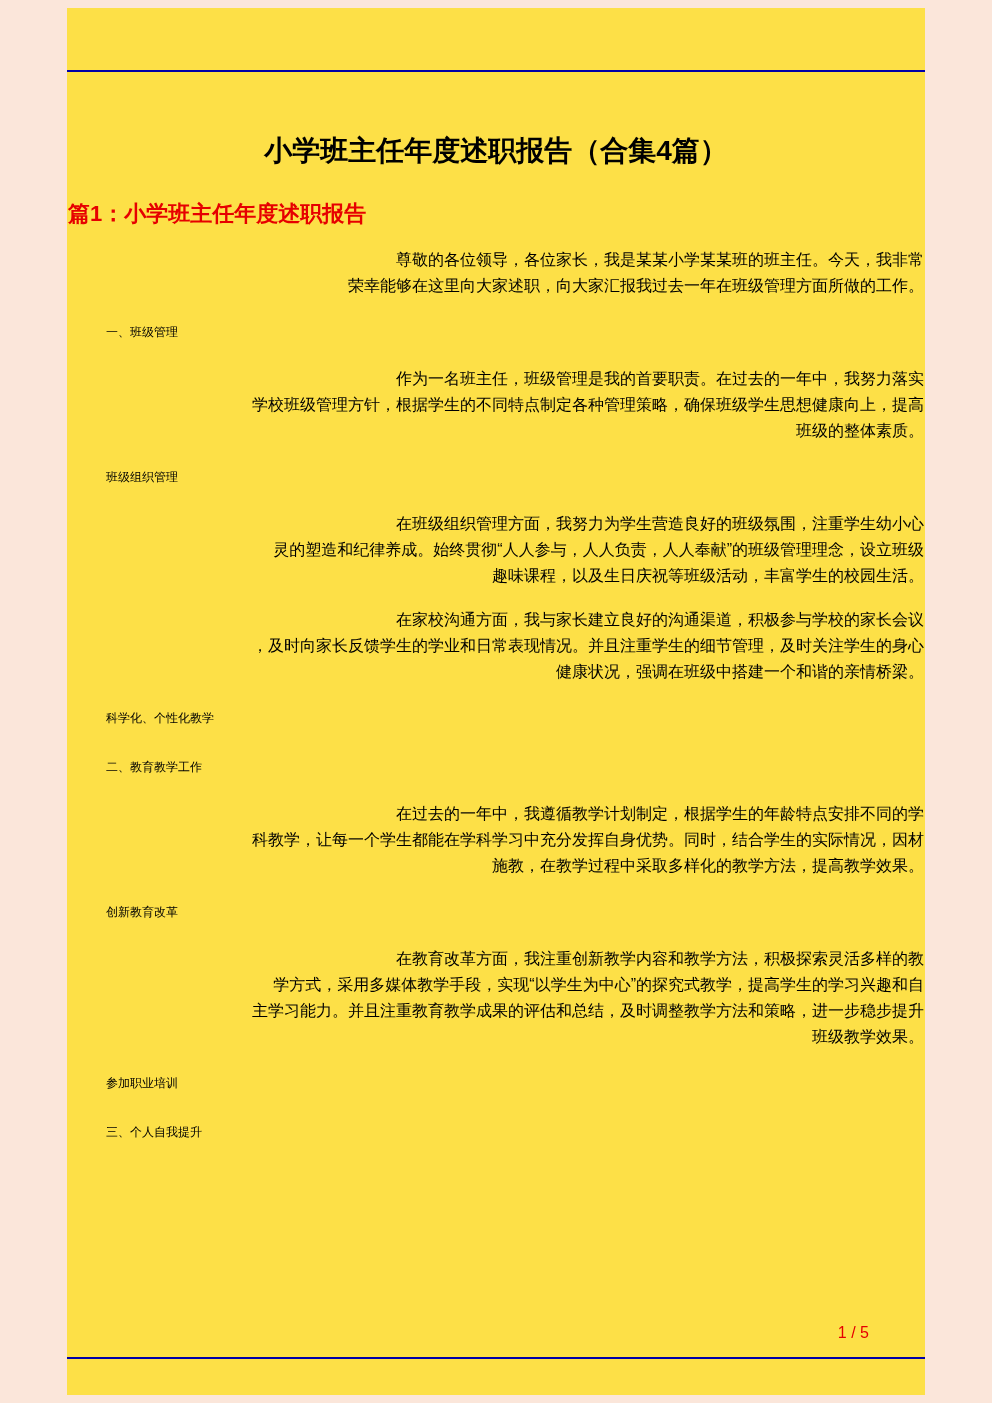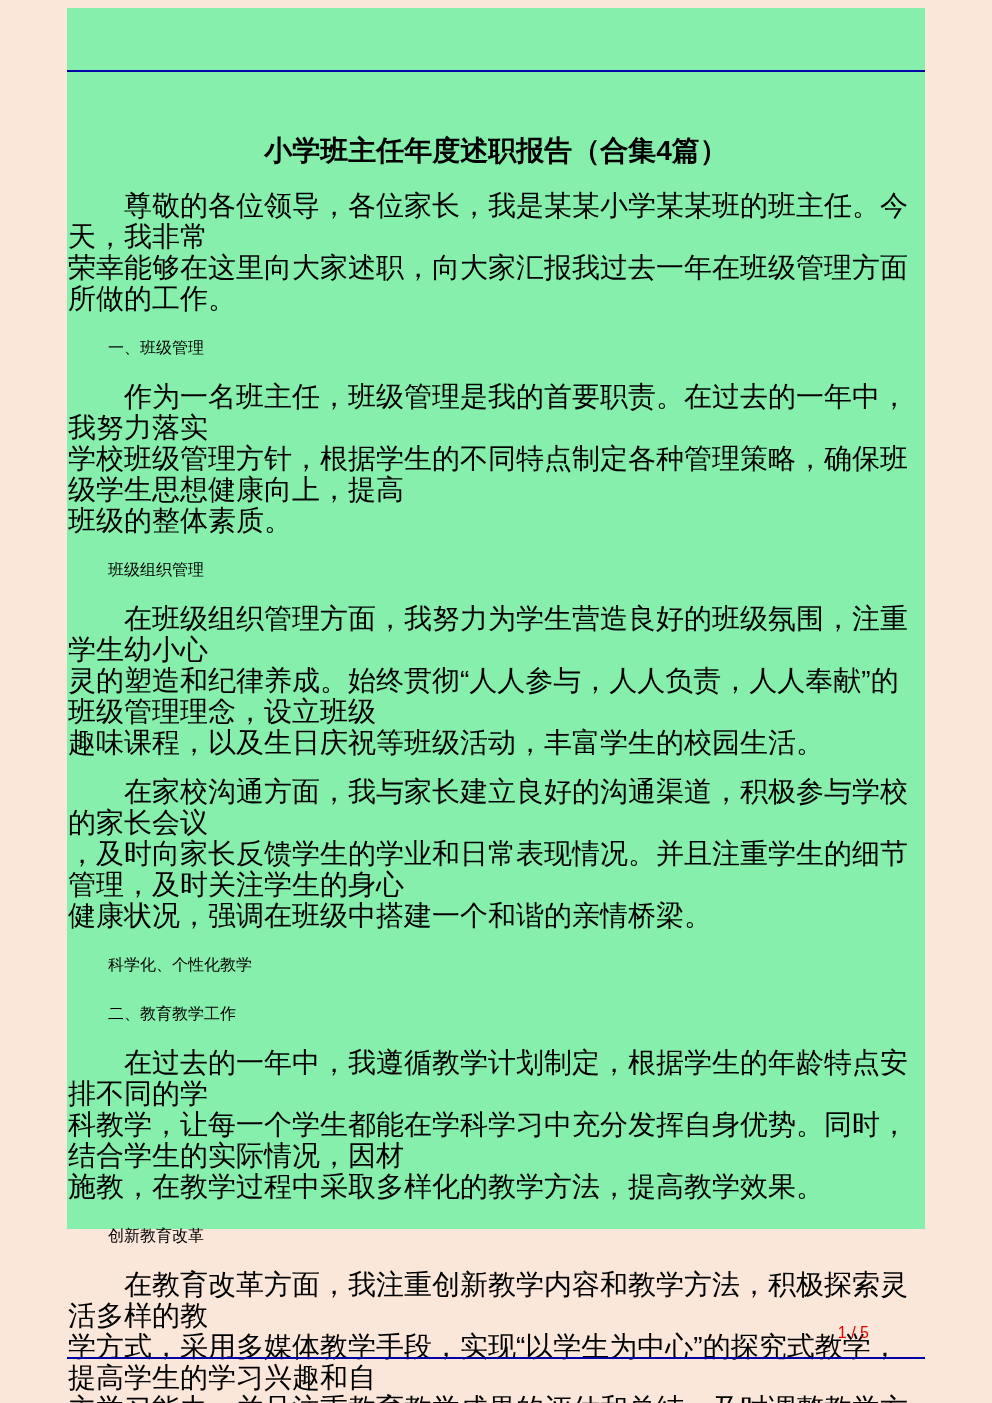--- a/index.html
+++ b/index.html
@@ -11,22 +11,22 @@
     background: #fbe6da;
     overflow: hidden;
     font-family: "Liberation Sans", sans-serif;
     color: #000000;
   }
   .page {
     position: absolute;
     left: 67px;
     top: 8px;
     width: 858px;
-    height: 1221px;
-    background: #86efac;
+    height: 1387px;
+    background: #fde047;
   }
   .rule {
     position: absolute;
     left: 0;
     right: 0;
     height: 2px;
     background: #0000a8;
   }
   .rule-top { top: 62px; }
   .rule-bottom { top: 1349px; }
@@ -47,30 +47,31 @@
   }
   .red-heading {
     margin: 26px 0 0 0;
     font-size: 22px;
     line-height: 31px;
     font-weight: bold;
     color: #e60000;
   }
   .para {
     margin: 18px 0 0 0;
-    font-size: 28px;
-    line-height: 31px;
+    font-size: 16px;
+    line-height: 26px;
     color: #000000;
     text-indent: 2em;
     white-space: pre-wrap;
     word-break: break-all;
+    text-align: right;
   }
   .sub-heading {
-    margin: 18px 0 0 8px;
-    font-size: 16px;
+    margin: 18px 0 0 14px;
+    font-size: 12px;
     line-height: 31px;
     font-weight: normal;
     color: #000000;
     text-indent: 2em;
   }
   .page-number {
     position: absolute;
     top: 1314px;
     right: 56px;
     font-size: 16px;
@@ -81,20 +82,21 @@
 </head>
 <body>
 
 <div class="page">
 
   <div class="rule rule-top"></div>
 
   <div class="content">
     <h1 class="doc-title">小学班主任年度述职报告（合集4篇）</h1>
 
+    <h2 class="red-heading">篇1：小学班主任年度述职报告</h2>
 
     <p class="para">尊敬的各位领导，各位家长，我是某某小学某某班的班主任。今天，我非常
 荣幸能够在这里向大家述职，向大家汇报我过去一年在班级管理方面所做的工作。</p>
 
     <p class="sub-heading">一、班级管理</p>
 
     <p class="para">作为一名班主任，班级管理是我的首要职责。在过去的一年中，我努力落实
 学校班级管理方针，根据学生的不同特点制定各种管理策略，确保班级学生思想健康向上，提高
 班级的整体素质。</p>
 

